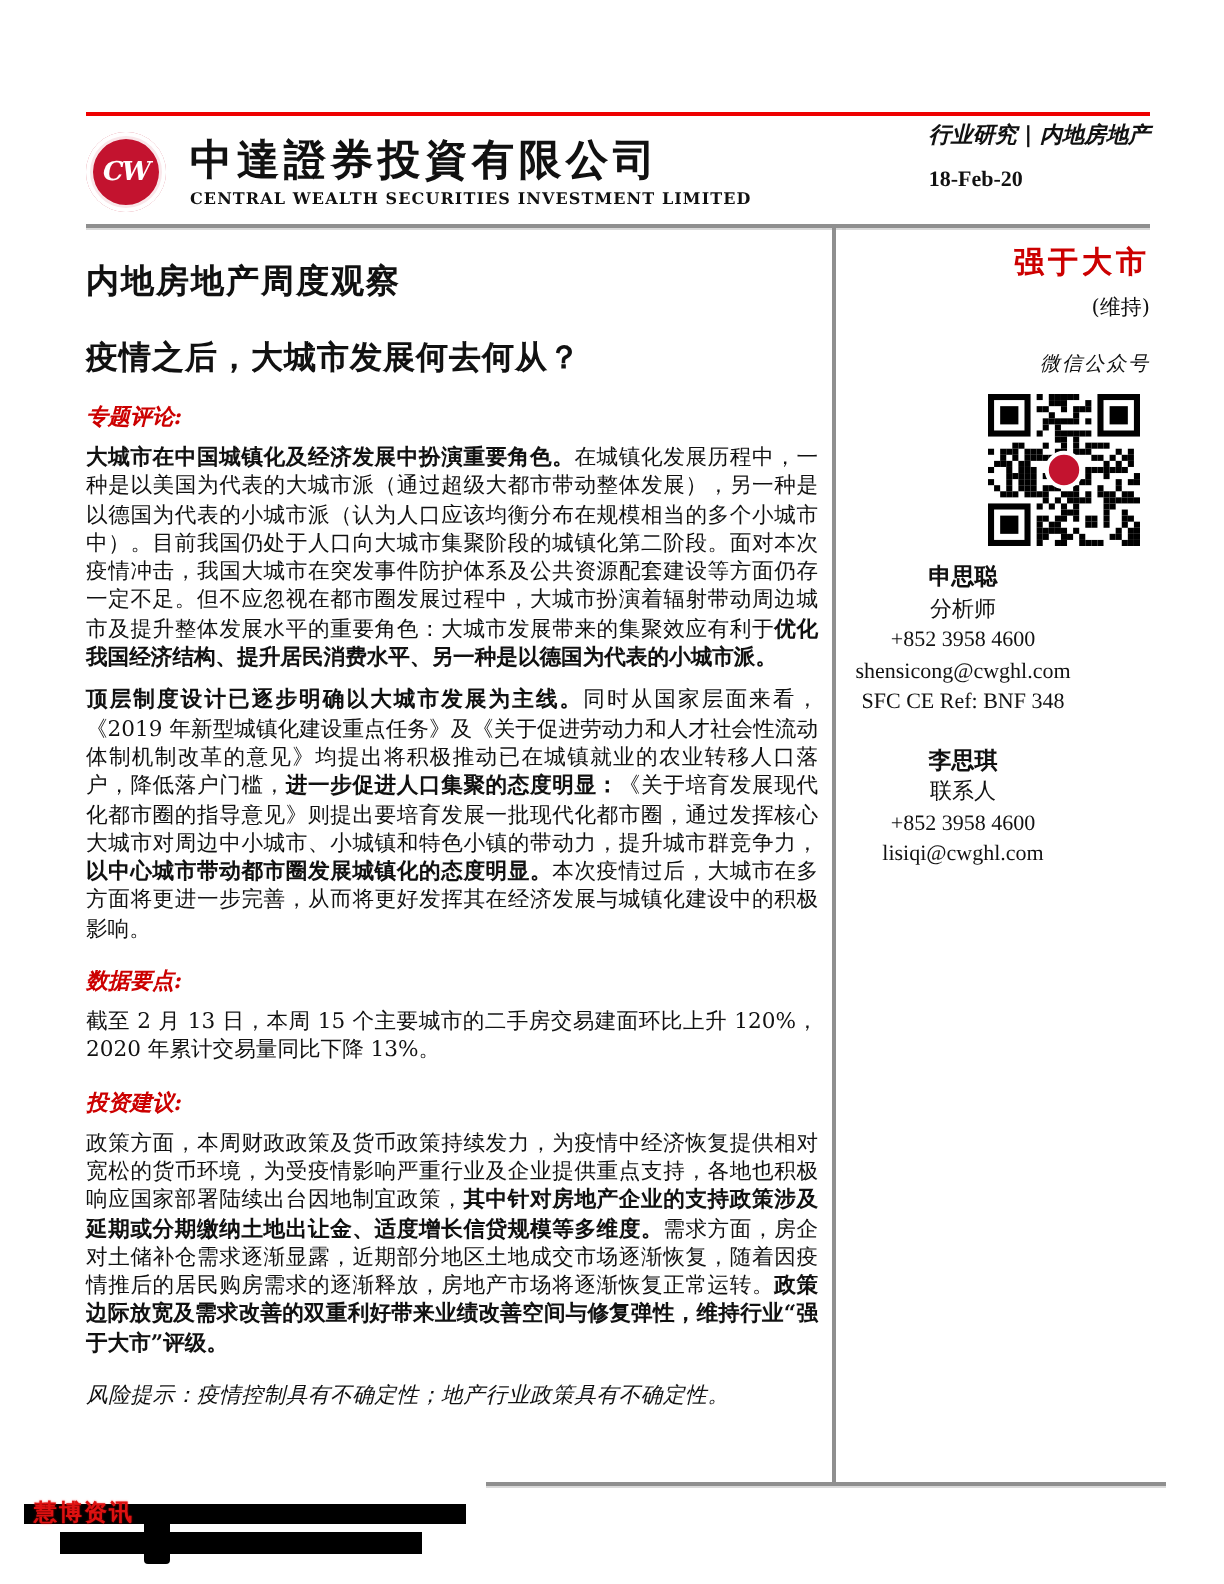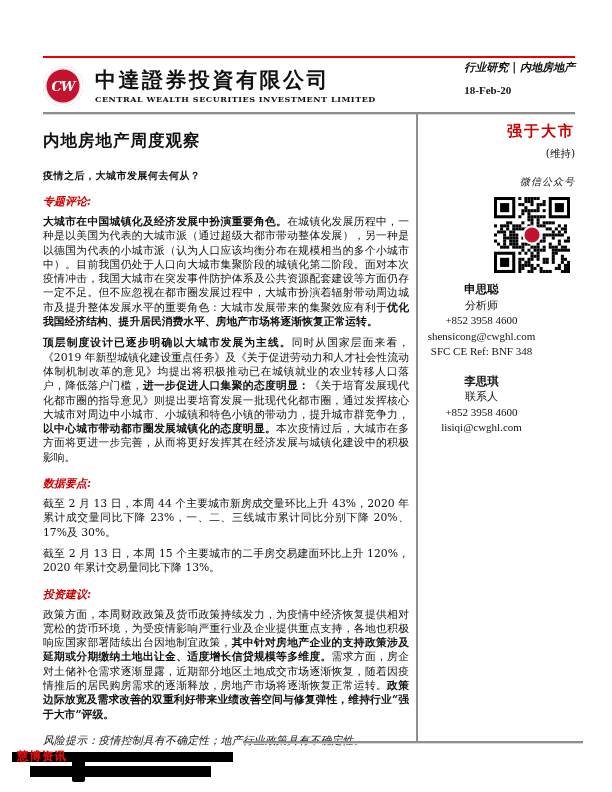--- a/index.html
+++ b/index.html
@@ -22,21 +22,21 @@
   .company-cn{font-size:21px;font-weight:bold;letter-spacing:2.5px;line-height:24px;}
   .company-en{font-size:8px;font-weight:bold;letter-spacing:.55px;margin-top:2px;}
   .header-right{position:absolute;right:37px;top:60px;}
   .category{font-size:11px;font-weight:bold;font-style:italic;}
   .report-date{font-size:11px;font-weight:bold;margin-top:9px;font-style:normal;font-family:"Liberation Serif",serif;}
   .header-rule{position:absolute;left:43px;width:532px;top:112px;height:2px;background:#8f8f8f;border-bottom:1px solid #d9d9d9;}
   
   .v-divider{position:absolute;left:416px;top:114px;width:2px;height:630px;background:#8f8f8f;}
   .main-col{position:absolute;left:43px;top:122px;width:366px;}
   .doc-title{font-size:16.5px;font-weight:bold;margin:8px 0 0 0;letter-spacing:1px;}
-  .doc-subtitle{font-size:10px;font-weight:bold;margin:17px 0 0 0;letter-spacing:.5px;}
+  .doc-subtitle{font-size:16px;font-weight:bold;margin:17px 0 0 0;letter-spacing:.5px;}
   .sec-heading{color:var(--accent);font-size:11px;font-weight:bold;font-style:italic;margin:11px 0 6px 0;}
   .body-p{font-size:10.8px;line-height:14.3px;margin:0 0 7px 0;text-align:justify;}
   .body-p .b{font-weight:bold;}
   .risk-note{font-size:10.8px;font-style:italic;margin-top:12px;letter-spacing:.3px;}
   
   .sidebar{position:absolute;left:428px;top:122px;width:147px;text-align:right;}
   .rating{font-size:15px;font-weight:bold;letter-spacing:2px;}
   .rating-note{font-size:10.5px;margin-top:6px;}
   .wechat-label{font-size:10px;font-weight:normal;font-style:italic;margin-top:14px;letter-spacing:1px;}
   .qr-box{position:absolute;left:494px;top:197px;width:76px;height:76px;}
@@ -77,24 +77,23 @@
   </div>
 
   <div class="header-rule"></div>
   <div class="v-divider"></div>
 
   <div class="main-col">
     <div class="doc-title">内地房地产周度观察</div>
     <div class="doc-subtitle">疫情之后，大城市发展何去何从？</div>
     <div id="sections">
         <div class="sec-heading">专题评论:</div>
-        <p class="body-p"><span class="b">大城市在中国城镇化及经济发展中扮演重要角色。</span><span>在城镇化发展历程中，一种是以美国为代表的大城市派（通过超级大都市带动整体发展），另一种是以德国为代表的小城市派（认为人口应该均衡分布在规模相当的多个小城市中）。目前我国仍处于人口向大城市集聚阶段的城镇化第二阶段。面对本次疫情冲击，我国大城市在突发事件防护体系及公共资源配套建设等方面仍存一定不足。但不应忽视在都市圈发展过程中，大城市扮演着辐射带动周边城市及提升整体发展水平的重要角色：大城市发展带来的集聚效应有利于</span><span class="b">优化我国经济结构、提升居民消费水平、房地产市场将逐渐恢复正常运转。</span></p>
+        <p class="body-p"><span class="b">大城市在中国城镇化及经济发展中扮演重要角色。</span><span>在城镇化发展历程中，一种是以美国为代表的大城市派（通过超级大都市带动整体发展），另一种是以德国为代表的小城市派（认为人口应该均衡分布在规模相当的多个小城市中）。目前我国仍处于人口向大城市集聚阶段的城镇化第二阶段。面对本次疫情冲击，我国大城市在突发事件防护体系及公共资源配套建设等方面仍存一定不足。但不应忽视在都市圈发展过程中，大城市扮演着辐射带动周边城市及提升整体发展水平的重要角色：大城市发展带来的集聚效应有利于</span><span class="b">优化我国经济结构、提升居民消费水平、另一种是以德国为代表的小城市派。</span></p>
         <p class="body-p"><span class="b">顶层制度设计已逐步明确以大城市发展为主线。</span><span>同时从国家层面来看，《2019 年新型城镇化建设重点任务》及《关于促进劳动力和人才社会性流动体制机制改革的意见》均提出将积极推动已在城镇就业的农业转移人口落户，降低落户门槛，</span><span class="b">进一步促进人口集聚的态度明显：</span><span>《关于培育发展现代化都市圈的指导意见》则提出要培育发展一批现代化都市圈，通过发挥核心大城市对周边中小城市、小城镇和特色小镇的带动力，提升城市群竞争力，</span><span class="b">以中心城市带动都市圈发展城镇化的态度明显。</span><span>本次疫情过后，大城市在多方面将更进一步完善，从而将更好发挥其在经济发展与城镇化建设中的积极影响。</span></p>
         <div class="sec-heading">数据要点:</div>
-        <p class="body-p"><span>截至 2 月 13 日，本周 44 个主要城市新房成交量环比上升 43%，2020 年累计成交量同比下降 23%，一、二、三线城市累计同比分别下降 20%、17%及 30%。</span></p>
         <p class="body-p"><span>截至 2 月 13 日，本周 15 个主要城市的二手房交易建面环比上升 120%，2020 年累计交易量同比下降 13%。</span></p>
         <div class="sec-heading">投资建议:</div>
         <p class="body-p"><span>政策方面，本周财政政策及货币政策持续发力，为疫情中经济恢复提供相对宽松的货币环境，为受疫情影响严重行业及企业提供重点支持，各地也积极响应国家部署陆续出台因地制宜政策，</span><span class="b">其中针对房地产企业的支持政策涉及延期或分期缴纳土地出让金、适度增长信贷规模等多维度。</span><span>需求方面，房企对土储补仓需求逐渐显露，近期部分地区土地成交市场逐渐恢复，随着因疫情推后的居民购房需求的逐渐释放，房地产市场将逐渐恢复正常运转。</span><span class="b">政策边际放宽及需求改善的双重利好带来业绩改善空间与修复弹性，维持行业“强于大市”评级。</span></p>
       </div>
     <div class="risk-note">风险提示：疫情控制具有不确定性；地产行业政策具有不确定性。</div>
   </div>
 
   <div class="sidebar">
     <div class="rating" style="color: rgb(204, 0, 0);">强于大市</div>
     <div class="rating-note">(维持)</div>

